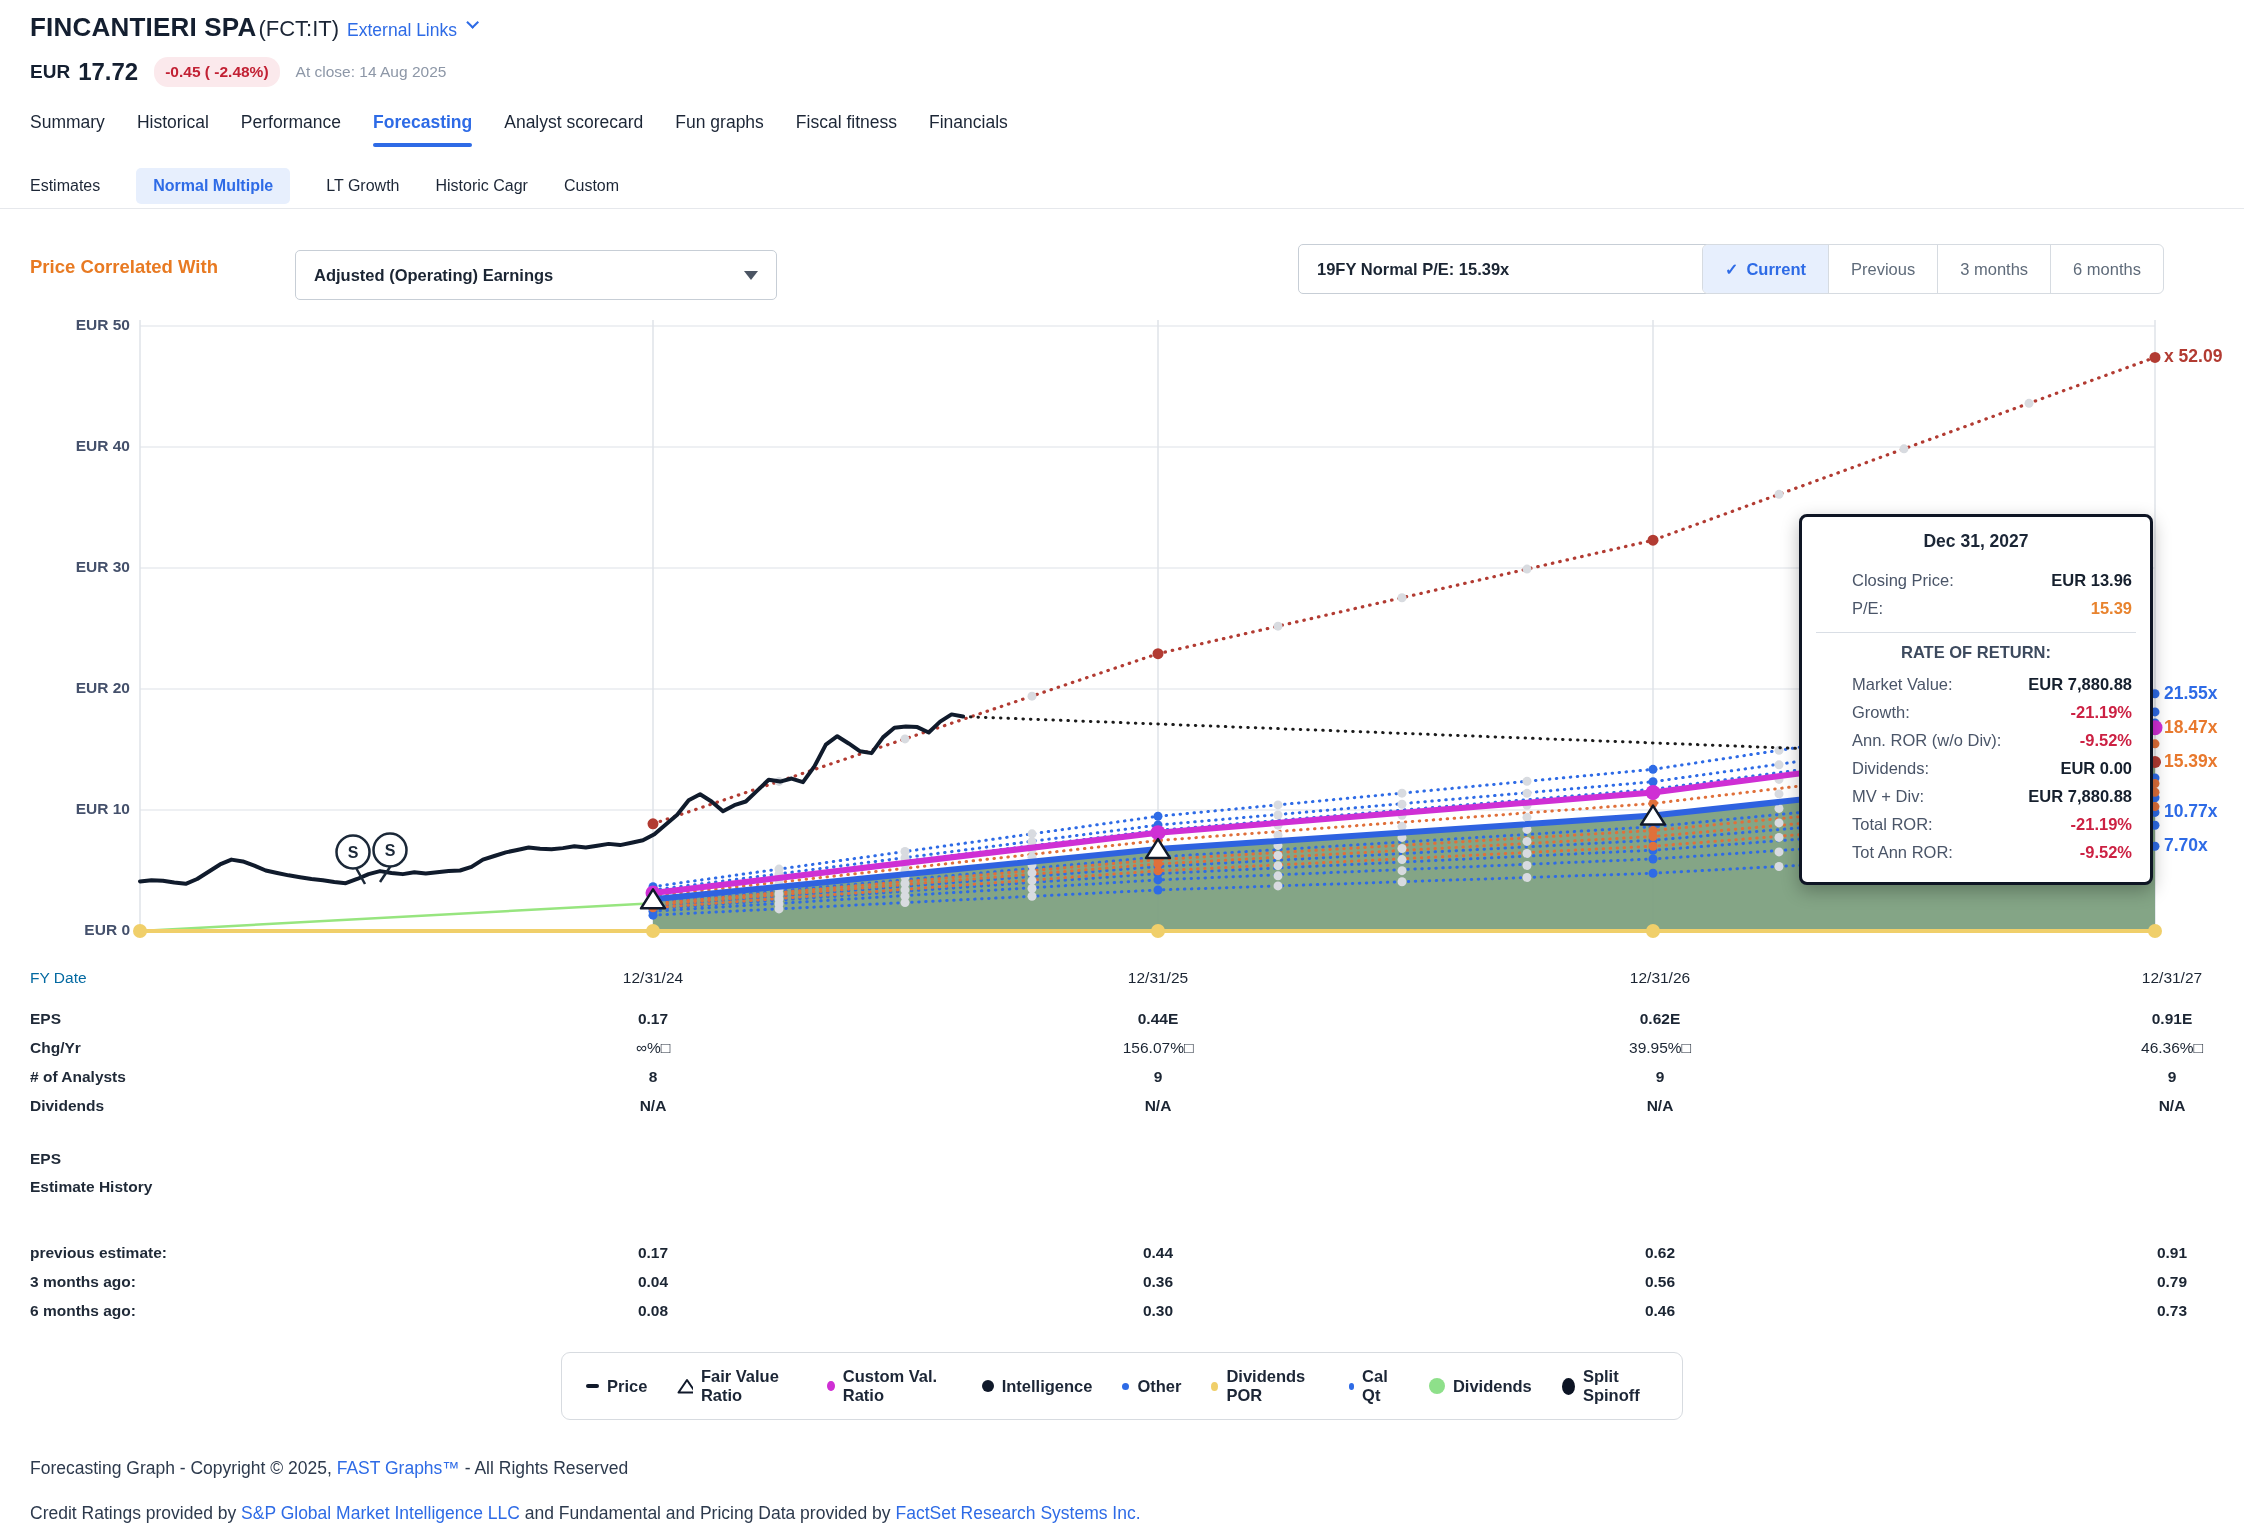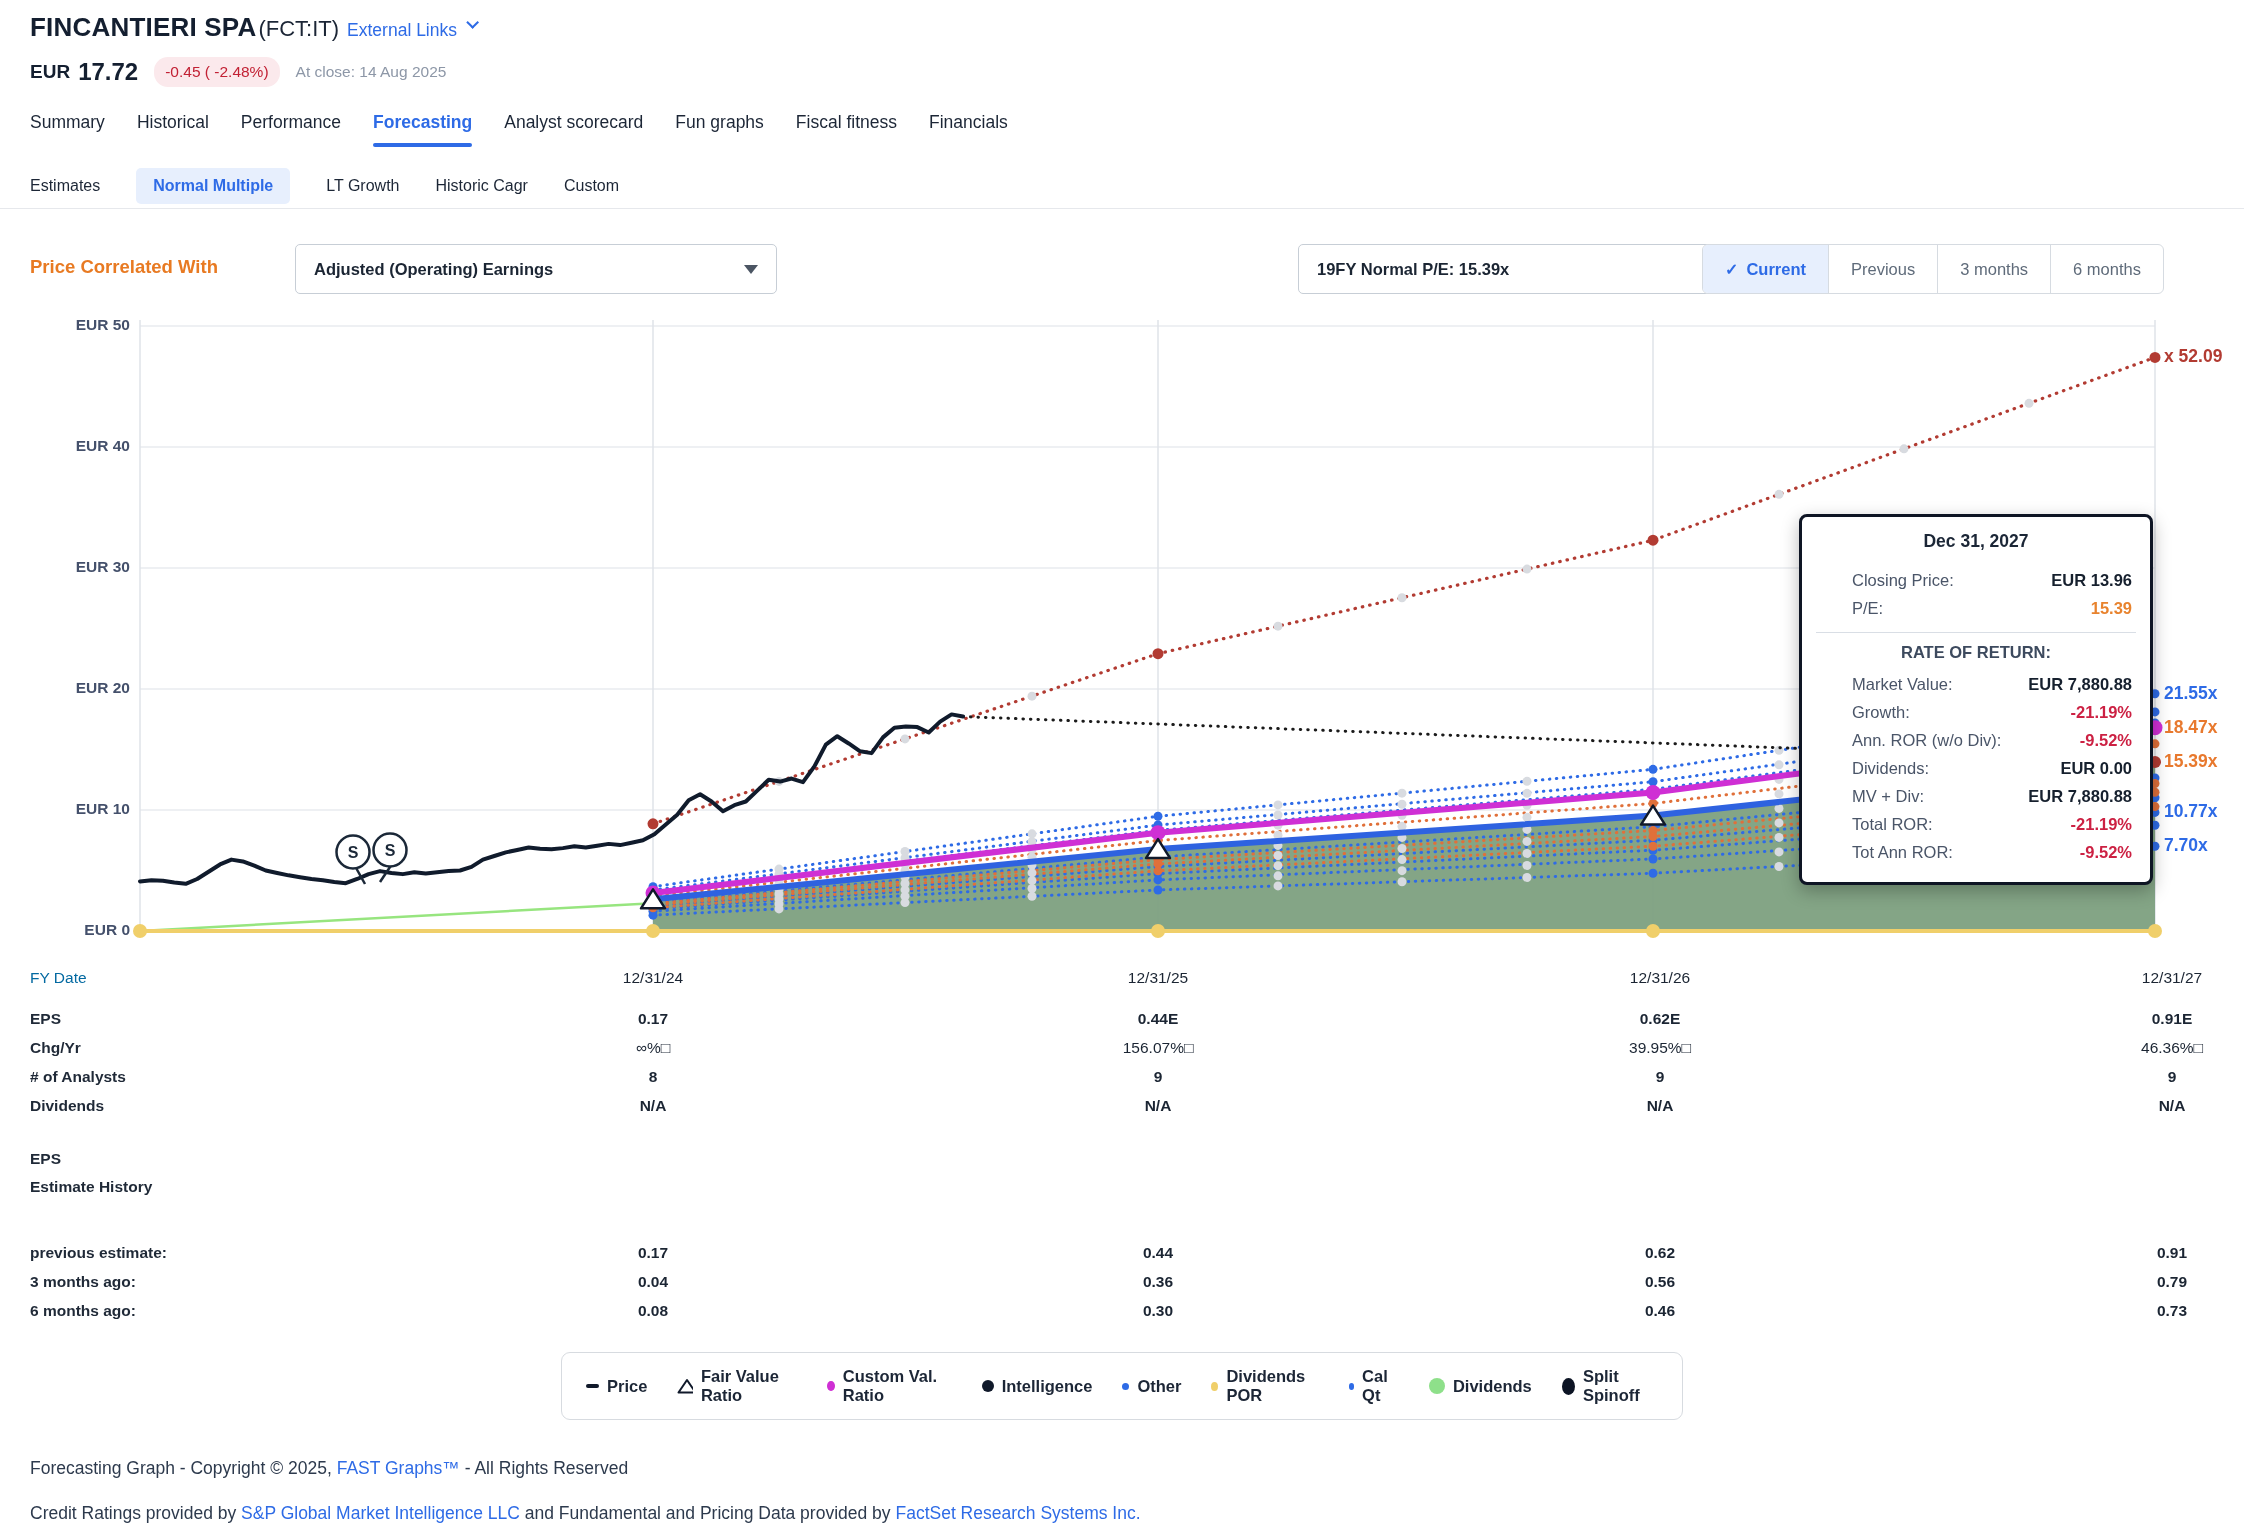--- a/index.html
+++ b/index.html
@@ -10,37 +10,37 @@
 
   
   .title-row { left:30px; top:12px; display:flex; align-items:baseline; gap:2px; }
   .company { font-size:26px; font-weight:800; color:#141f30; letter-spacing:.2px; }
   .ticker  { font-size:22px; font-weight:400; color:#1c2636; }
   .ext-link { font-size:17.5px; font-weight:500; color:#2e6be6; cursor:pointer; display:flex; gap:9px; margin-left:6px;}
   .chev { width:9px; height:9px; border-right:2.5px solid #2e6be6; border-bottom:2.5px solid #2e6be6; transform:rotate(45deg) translateY(-3px); display:inline-block; }
   .price-row { left:30px; top:57px; display:flex; align-items:center; gap:16px; }
   .cur { font-size:19px; font-weight:600; color:#141f30; }
   .price { font-size:24px; font-weight:800; color:#141f30; margin-left:-8px; }
-  .chg-badge { font-size:15.5px; font-weight:400; color:#c22134; background:#fbe9ec; padding:6px 11px; border-radius:14px; }
+  .chg-badge { font-size:15.5px; font-weight:700; color:#c22134; background:#fbe9ec; padding:6px 11px; border-radius:14px; }
   .at-close { font-size:15.5px; color:#8d97a7; }
 
   
   .nav-row { left:30px; top:112px; display:flex; gap:32px; }
   .nav-item { font-size:17.5px; font-weight:500; color:#1c2636; cursor:pointer; position:relative; padding-bottom:14px; }
   .nav-item.active { color:#2e6be6; font-weight:600; }
   .nav-item.active .underline { position:absolute; left:0; right:0; bottom:0; height:4px; background:#2e6be6; border-radius:2px; }
   .subnav-row { left:30px; top:168px; display:flex; gap:36px; align-items:center; }
   .subnav-item { font-size:16px; font-weight:500; color:#1c2636; cursor:pointer; padding:9px 0; }
   .subnav-item.active { color:#2e6be6; background:#e7effd; padding:9px 17px; border-radius:5px; font-weight:600; }
   .top-divider { left:0; top:208px; width:2244px; height:1px; background:#e6e8ec; }
 
   
   .corr-label { left:30px; top:256px; font-size:18.5px; font-weight:700; color:#e87a22; }
   .dropdown { top:244px; height:50px; background:#fff; border:1px solid #c7ced6; border-radius:5px; display:flex; align-items:center; justify-content:space-between; padding:0 18px; cursor:pointer; }
-  .dd1 { left:295px; width:482px; }
+  .dd1 { left:295px; width:482px;margin-top:6px; }
   .dd2 { left:1298px; width:444px; }
   .dd-text { font-size:16.5px; font-weight:600; color:#1b2533; }
   .caret { width:0; height:0; border-left:7px solid transparent; border-right:7px solid transparent; border-top:9px solid #4b5563; }
   .seg-group { left:1702px; top:244px; height:50px; display:flex; border:1px solid #d6dbe1; border-radius:6px; overflow:hidden; background:#fff; }
   .seg { display:flex; align-items:center; justify-content:center; gap:8px; font-size:16.5px; font-weight:500; color:#5f6b7a; cursor:pointer; border-left:1px solid #d6dbe1; padding:0 22px; }
   .seg:first-child { border-left:none; }
   .seg.active { background:#e7effd; color:#2e6be6; font-weight:600; }
   .seg .check { font-size:16px; font-weight:700; }
 
   

